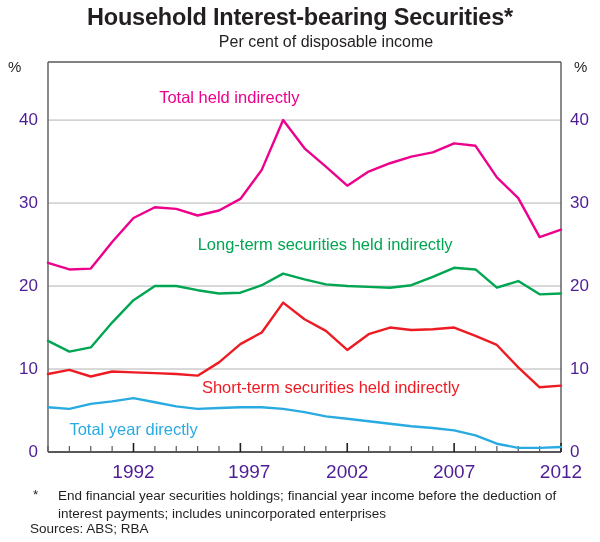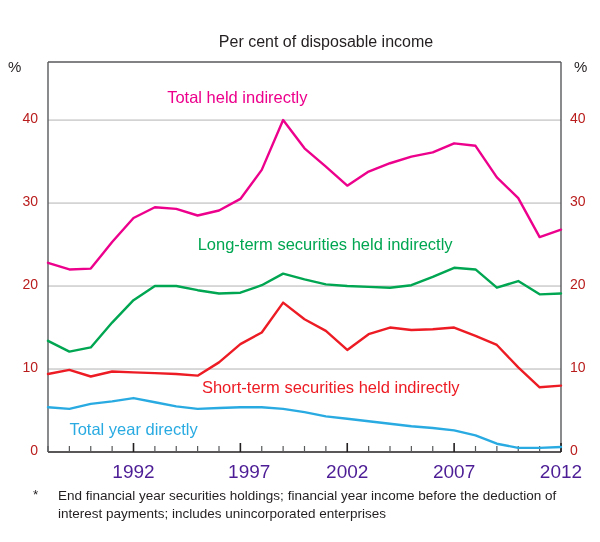--- a/index.html
+++ b/index.html
@@ -52,22 +52,22 @@
   }
   .axis-unit-right {
     position: absolute;
     left: 574px;
     top: 58px;
     font-size: 15px;
     color: #231f20;
   }
   .ytick-label {
     position: absolute;
-    font-size: 14px;
-    color: #b91c1c;
+    font-size: 17px;
+    color: #4c1d95;
     white-space: nowrap;
   }
   .ytick-left { text-align: right; width: 34px; left: 4px; }
   .ytick-right { text-align: left; width: 36px; left: 570px; }
   .xtick-label {
     position: absolute;
     font-size: 19px;
     color: #4c1d95;
     text-align: center;
     width: 60px;
@@ -102,20 +102,21 @@
     position: absolute;
     left: 0;
     top: 0;
   }
 </style>
 </head>
 <body>
 
 <div id="figure">
 
+  <div class="title">Household Interest-bearing Securities*</div>
   <div class="subtitle">Per cent of disposable income</div>
 
   <div class="axis-unit-left">%</div>
   <div class="axis-unit-right">%</div>
 
   <svg class="plot" width="600" height="542">
     <g id="gridlines">
         <line x1="48" y1="369.02127659574467" x2="561" y2="369.02127659574467" stroke="#b3b3b3" stroke-width="1"></line>
         <line x1="48" y1="286.04255319148933" x2="561" y2="286.04255319148933" stroke="#b3b3b3" stroke-width="1"></line>
         <line x1="48" y1="203.06382978723403" x2="561" y2="203.06382978723403" stroke="#b3b3b3" stroke-width="1"></line>
@@ -175,22 +176,23 @@
       <div class="ytick-label ytick-right" style="top: 110.085px;">40</div>
     </div>
   <div id="xlabels">
       <div class="xtick-label" style="left: 103.5px;">1992</div>
       <div class="xtick-label" style="left: 210.375px; text-align: right;">1997</div>
       <div class="xtick-label" style="left: 317.25px;">2002</div>
       <div class="xtick-label" style="left: 424.125px;">2007</div>
       <div class="xtick-label" style="left: 531px;">2012</div>
     </div>
   <div id="serieslabels">
-      <div class="series-label" style="color: rgb(236, 0, 140); left: 159.15px; top: 87.5106px; margin-left: 8px;">Total held indirectly</div>
+      <div class="series-label" style="color: rgb(236, 0, 140); left: 159.15px; top: 87.5106px;">Total held indirectly</div>
       <div class="series-label" style="color: rgb(0, 166, 81); left: 197.625px; top: 235.213px;">Long-term securities held indirectly</div>
       <div class="series-label" style="color: rgb(237, 28, 36); left: 201.9px; top: 377.936px;">Short-term securities held indirectly</div>
       <div class="series-label" style="color: rgb(41, 171, 226); left: 69.375px; top: 420.255px;">Total year directly</div>
     </div>
 
   <div class="footnote-star">*</div>
   <div class="footnote-body">End financial year securities holdings; financial year income before the deduction of interest payments; includes unincorporated enterprises</div>
+  <div class="sources">Sources: ABS; RBA</div>
 
 </div>
 
 </body></html>

